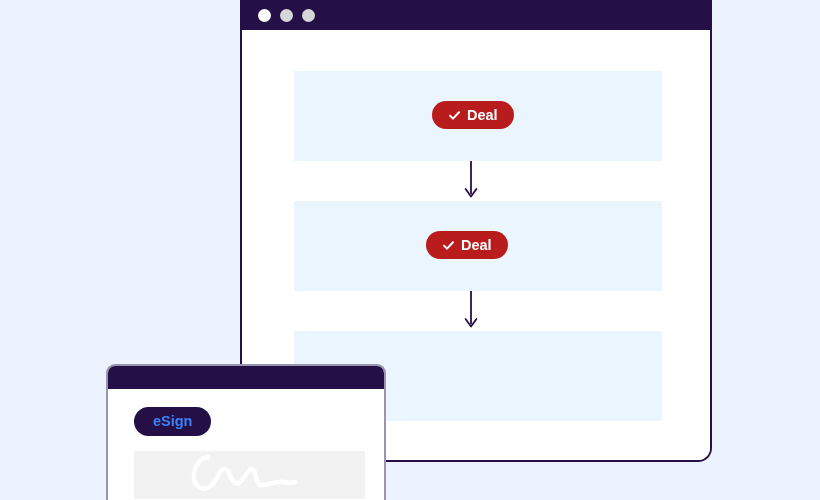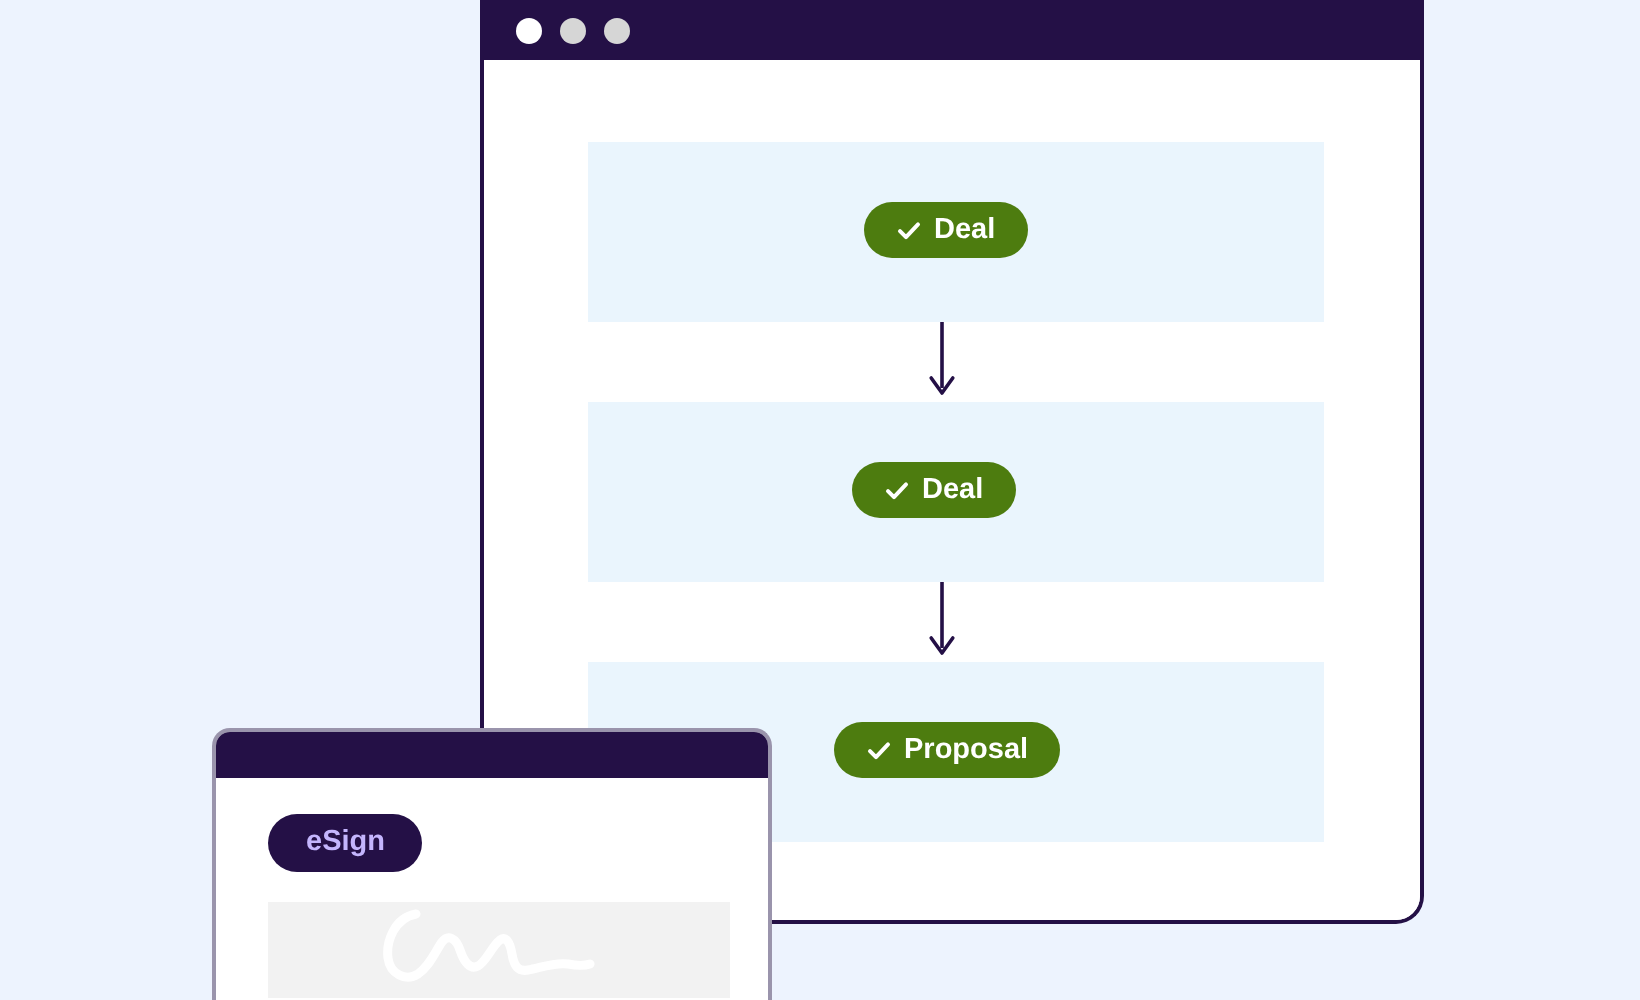--- a/index.html
+++ b/index.html
@@ -84,21 +84,21 @@
 
   
   .pill {
     position: absolute;
     display: inline-flex;
     align-items: center;
     gap: 6px;
     height: 28px;
     padding: 0 16px;
     border-radius: 14px;
-    background: #4d7c0f;
+    background: #b91c1c;
     color: #ffffff;
     font-size: 14.5px;
     font-weight: bold;
     line-height: 1;
     white-space: nowrap;
   }
   .pill .check {
     display: inline-block;
     width: 13px;
     height: 13px;
@@ -158,21 +158,21 @@
     position: absolute;
     left: 26px;
     top: 18px;
     display: inline-flex;
     align-items: center;
     justify-content: center;
     height: 29px;
     padding: 0 19px;
     border-radius: 15px;
     background: #241046;
-    color: #c4b5fd;
+    color: #3b82f6;
     font-size: 14.5px;
     font-weight: bold;
     line-height: 1;
     white-space: nowrap;
   }
 
   .sign-field {
     position: absolute;
     left: 26px;
     top: 62px;
@@ -229,28 +229,20 @@
 
       <div class="arrow arrow-2">
         <svg width="22" height="40" viewBox="0 0 22 40">
           <path d="M11 0 L11 33" fill="none" stroke="#241046" stroke-width="1.8"></path>
           <path d="M5.6 28 L11 35.5 L16.4 28" fill="none" stroke="#241046" stroke-width="1.8" stroke-linecap="round" stroke-linejoin="round"></path>
         </svg>
       </div>
 
       <div class="band band-3"></div>
 
-      <div class="pill pill-proposal">
-        <span class="check">
-          <svg width="13" height="13" viewBox="0 0 13 13">
-            <path d="M2 6.6 L5 9.6 L11 3.2" fill="none" stroke="#ffffff" stroke-width="2" stroke-linecap="round" stroke-linejoin="round"></path>
-          </svg>
-        </span>
-        <span>Proposal</span>
-      </div>
 
     </div>
   </div>
 
   <div class="window-sign">
 
     <div class="titlebar-sign"></div>
 
     <div class="sign-body">
 

